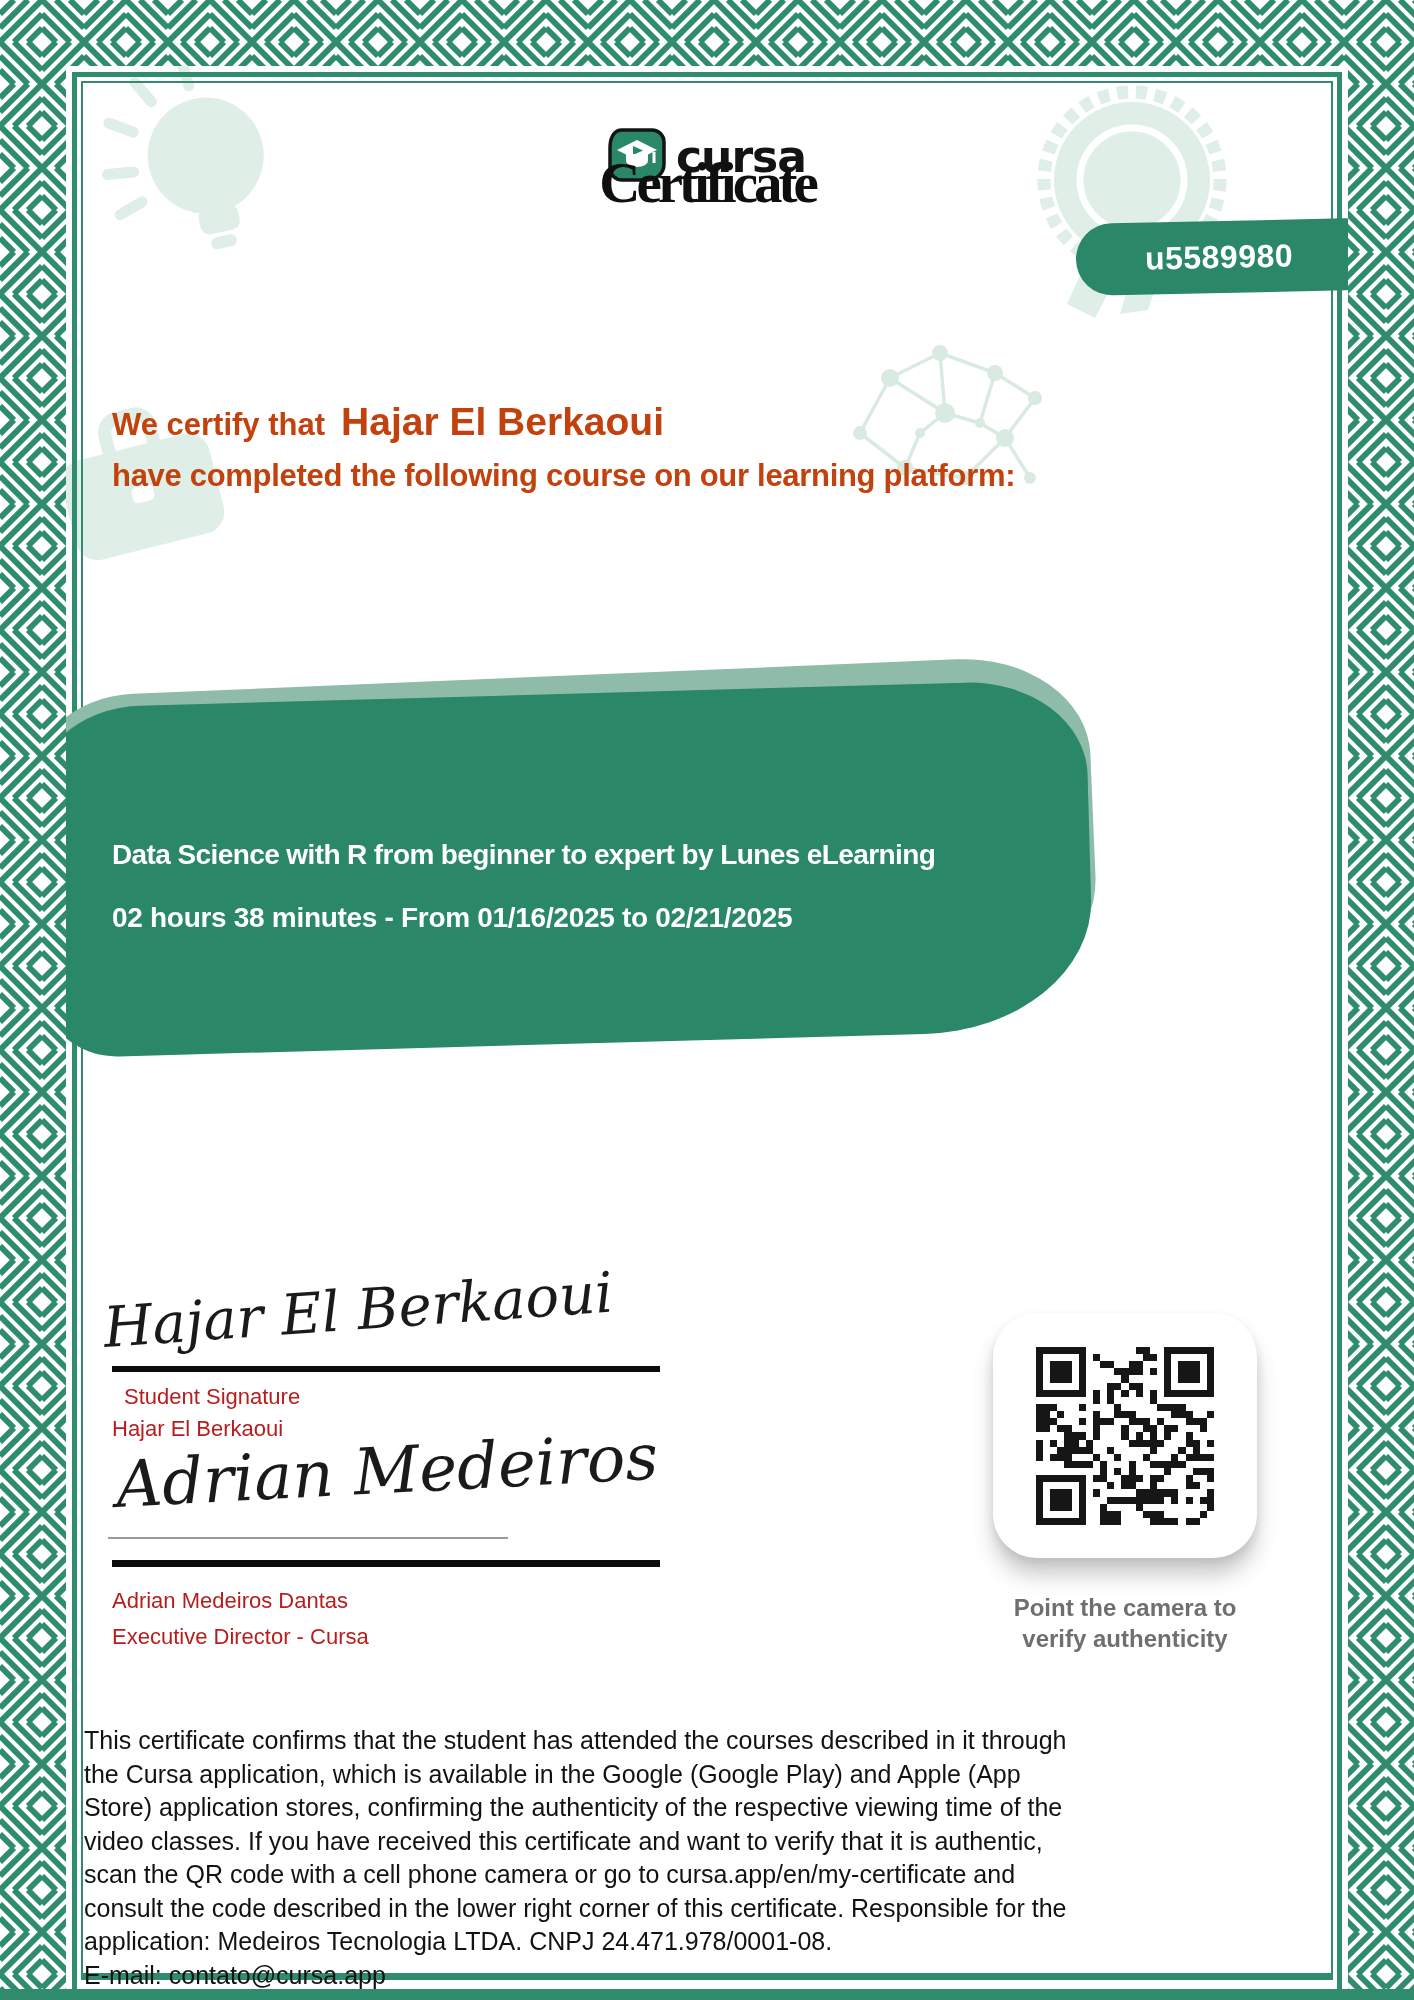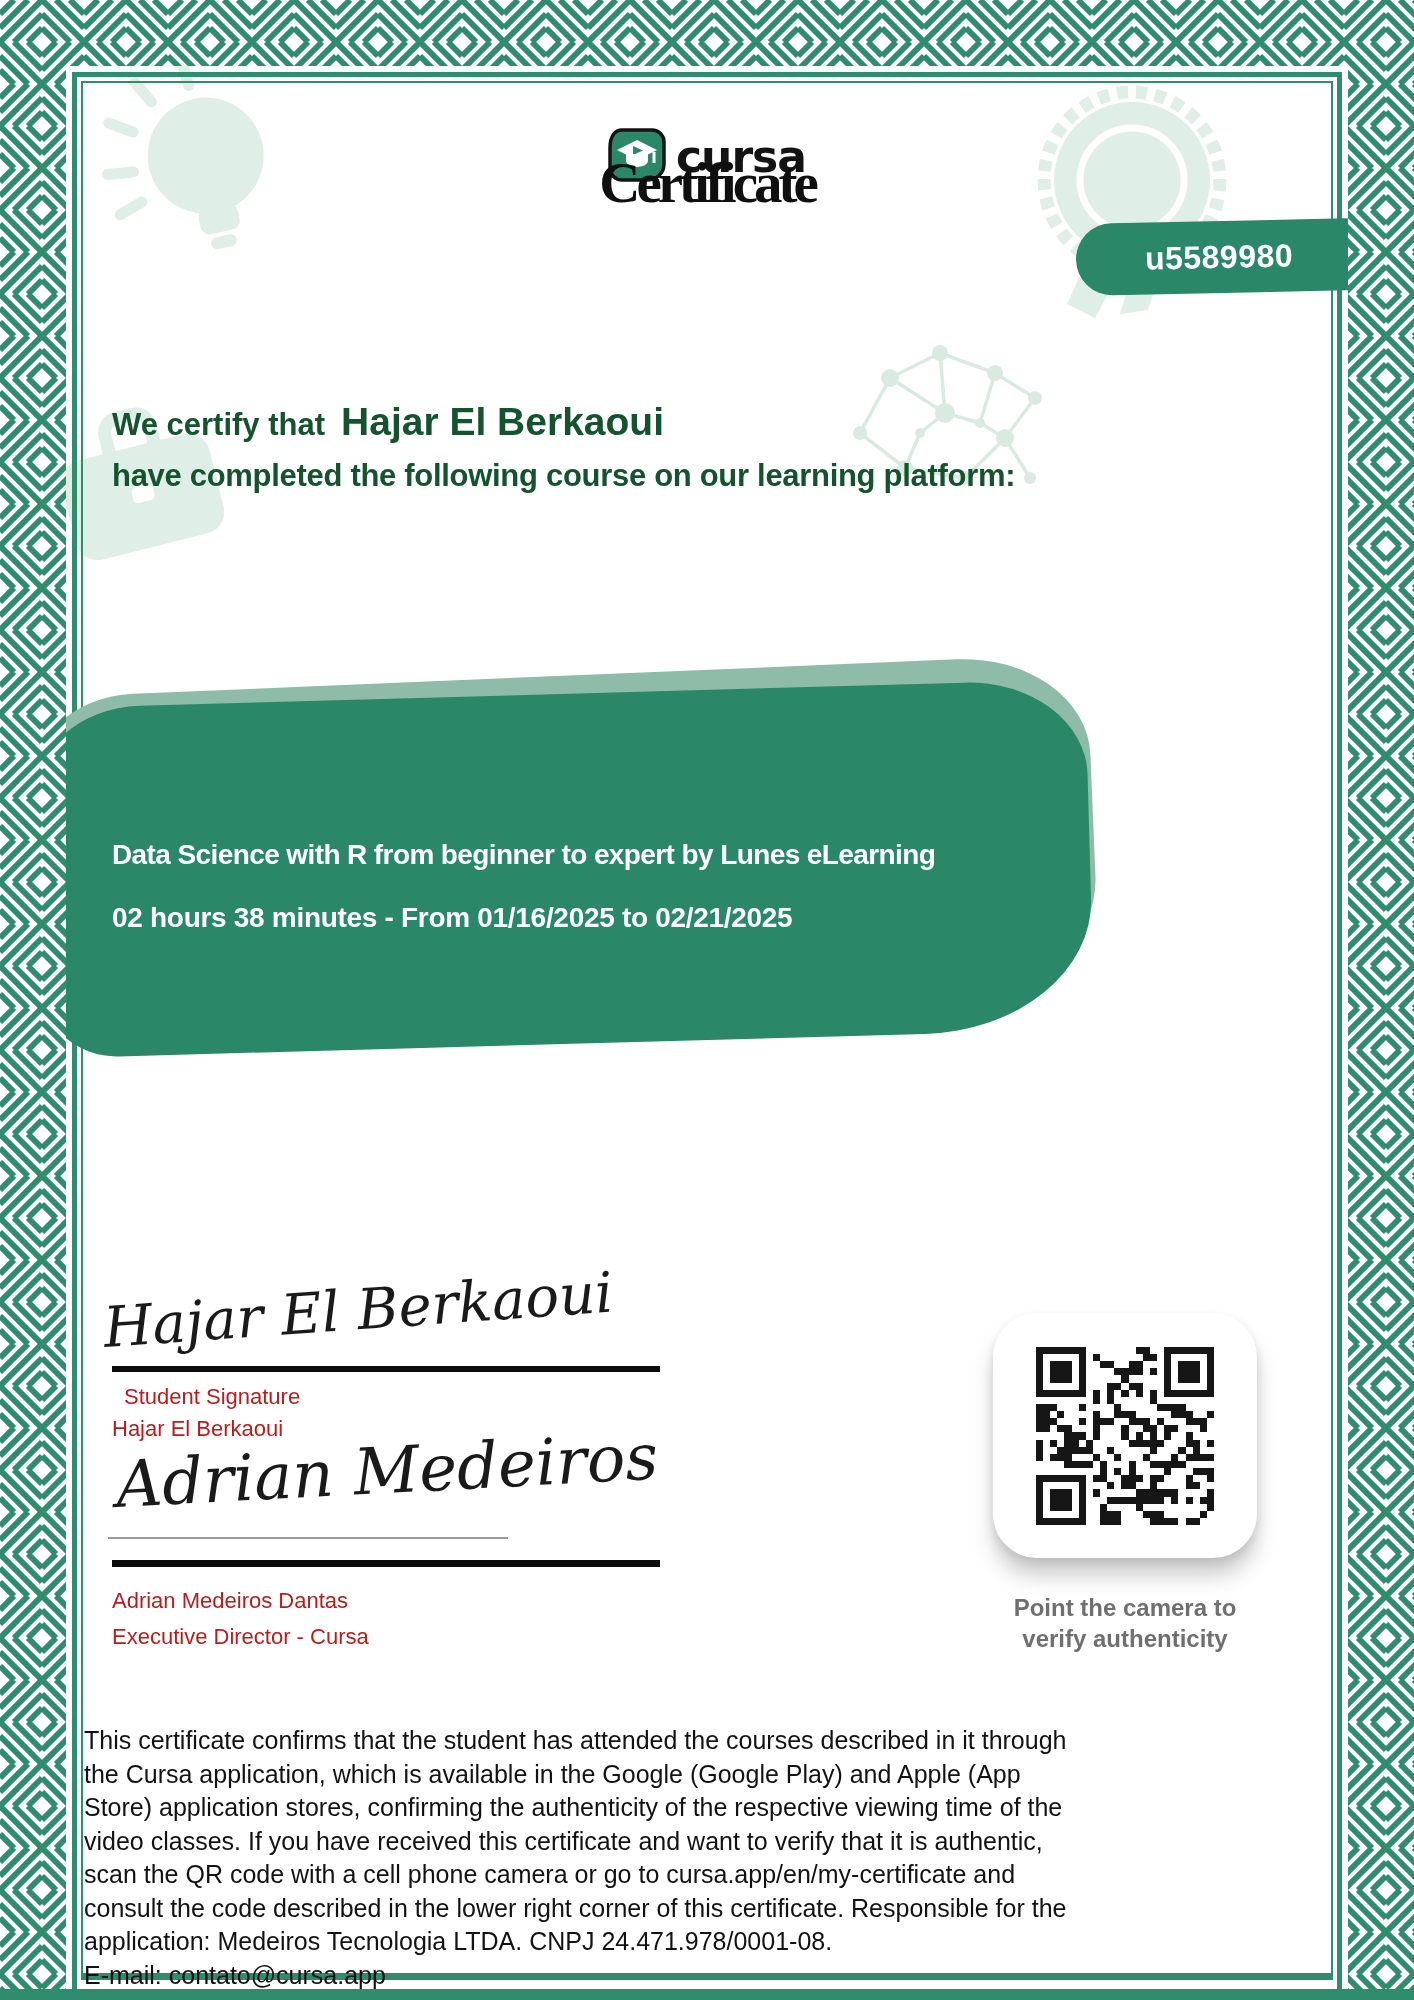--- a/index.html
+++ b/index.html
@@ -23,21 +23,21 @@
   .logo-text{font-family:"DejaVu Sans",sans-serif;font-weight:bold;font-size:44px;
     color:#131313;letter-spacing:-1px;}
   .cert-title{left:66px;top:150px;width:1282px;text-align:center;z-index:4;
     font-family:Liberation Serif, serif;font-weight:bold;font-size:57px;
     letter-spacing:-4px;color:#0f0f0f;}
   .code-badge{left:1076px;top:221px;width:286px;height:72px;background:#2A8767;
     border-radius:40px 18px 18px 40px;transform:rotate(-1.2deg);z-index:4;
     color:#ffffff;font-size:32px;font-weight:bold;display:flex;align-items:center;
     justify-content:center;letter-spacing:0.5px;}
   
-  .intro{left:112px;top:400px;width:1100px;color:#14532d;z-index:4;}
+  .intro{left:112px;top:400px;width:1100px;color:#c2410c;z-index:4;}
   .intro-prefix{font-size:31px;font-weight:bold;}
   .intro-name{font-size:39px;font-weight:bold;margin-left:16px;}
   .intro-line2{margin-top:14px;font-size:31px;font-weight:bold;letter-spacing:-0.3px;}
   
   .blob-band{left:30px;top:676px;width:1064px;height:352px;background:#8FBCA8;
     border-radius:110px 130px 170px 80px / 95px 100px 130px 80px;
     transform:rotate(-2.4deg);z-index:3;}
   .blob{left:34px;top:694px;width:1056px;height:350px;background:#2A8767;
     border-radius:110px 120px 170px 80px / 95px 95px 130px 80px;
     transform:rotate(-1.6deg);z-index:3;}

